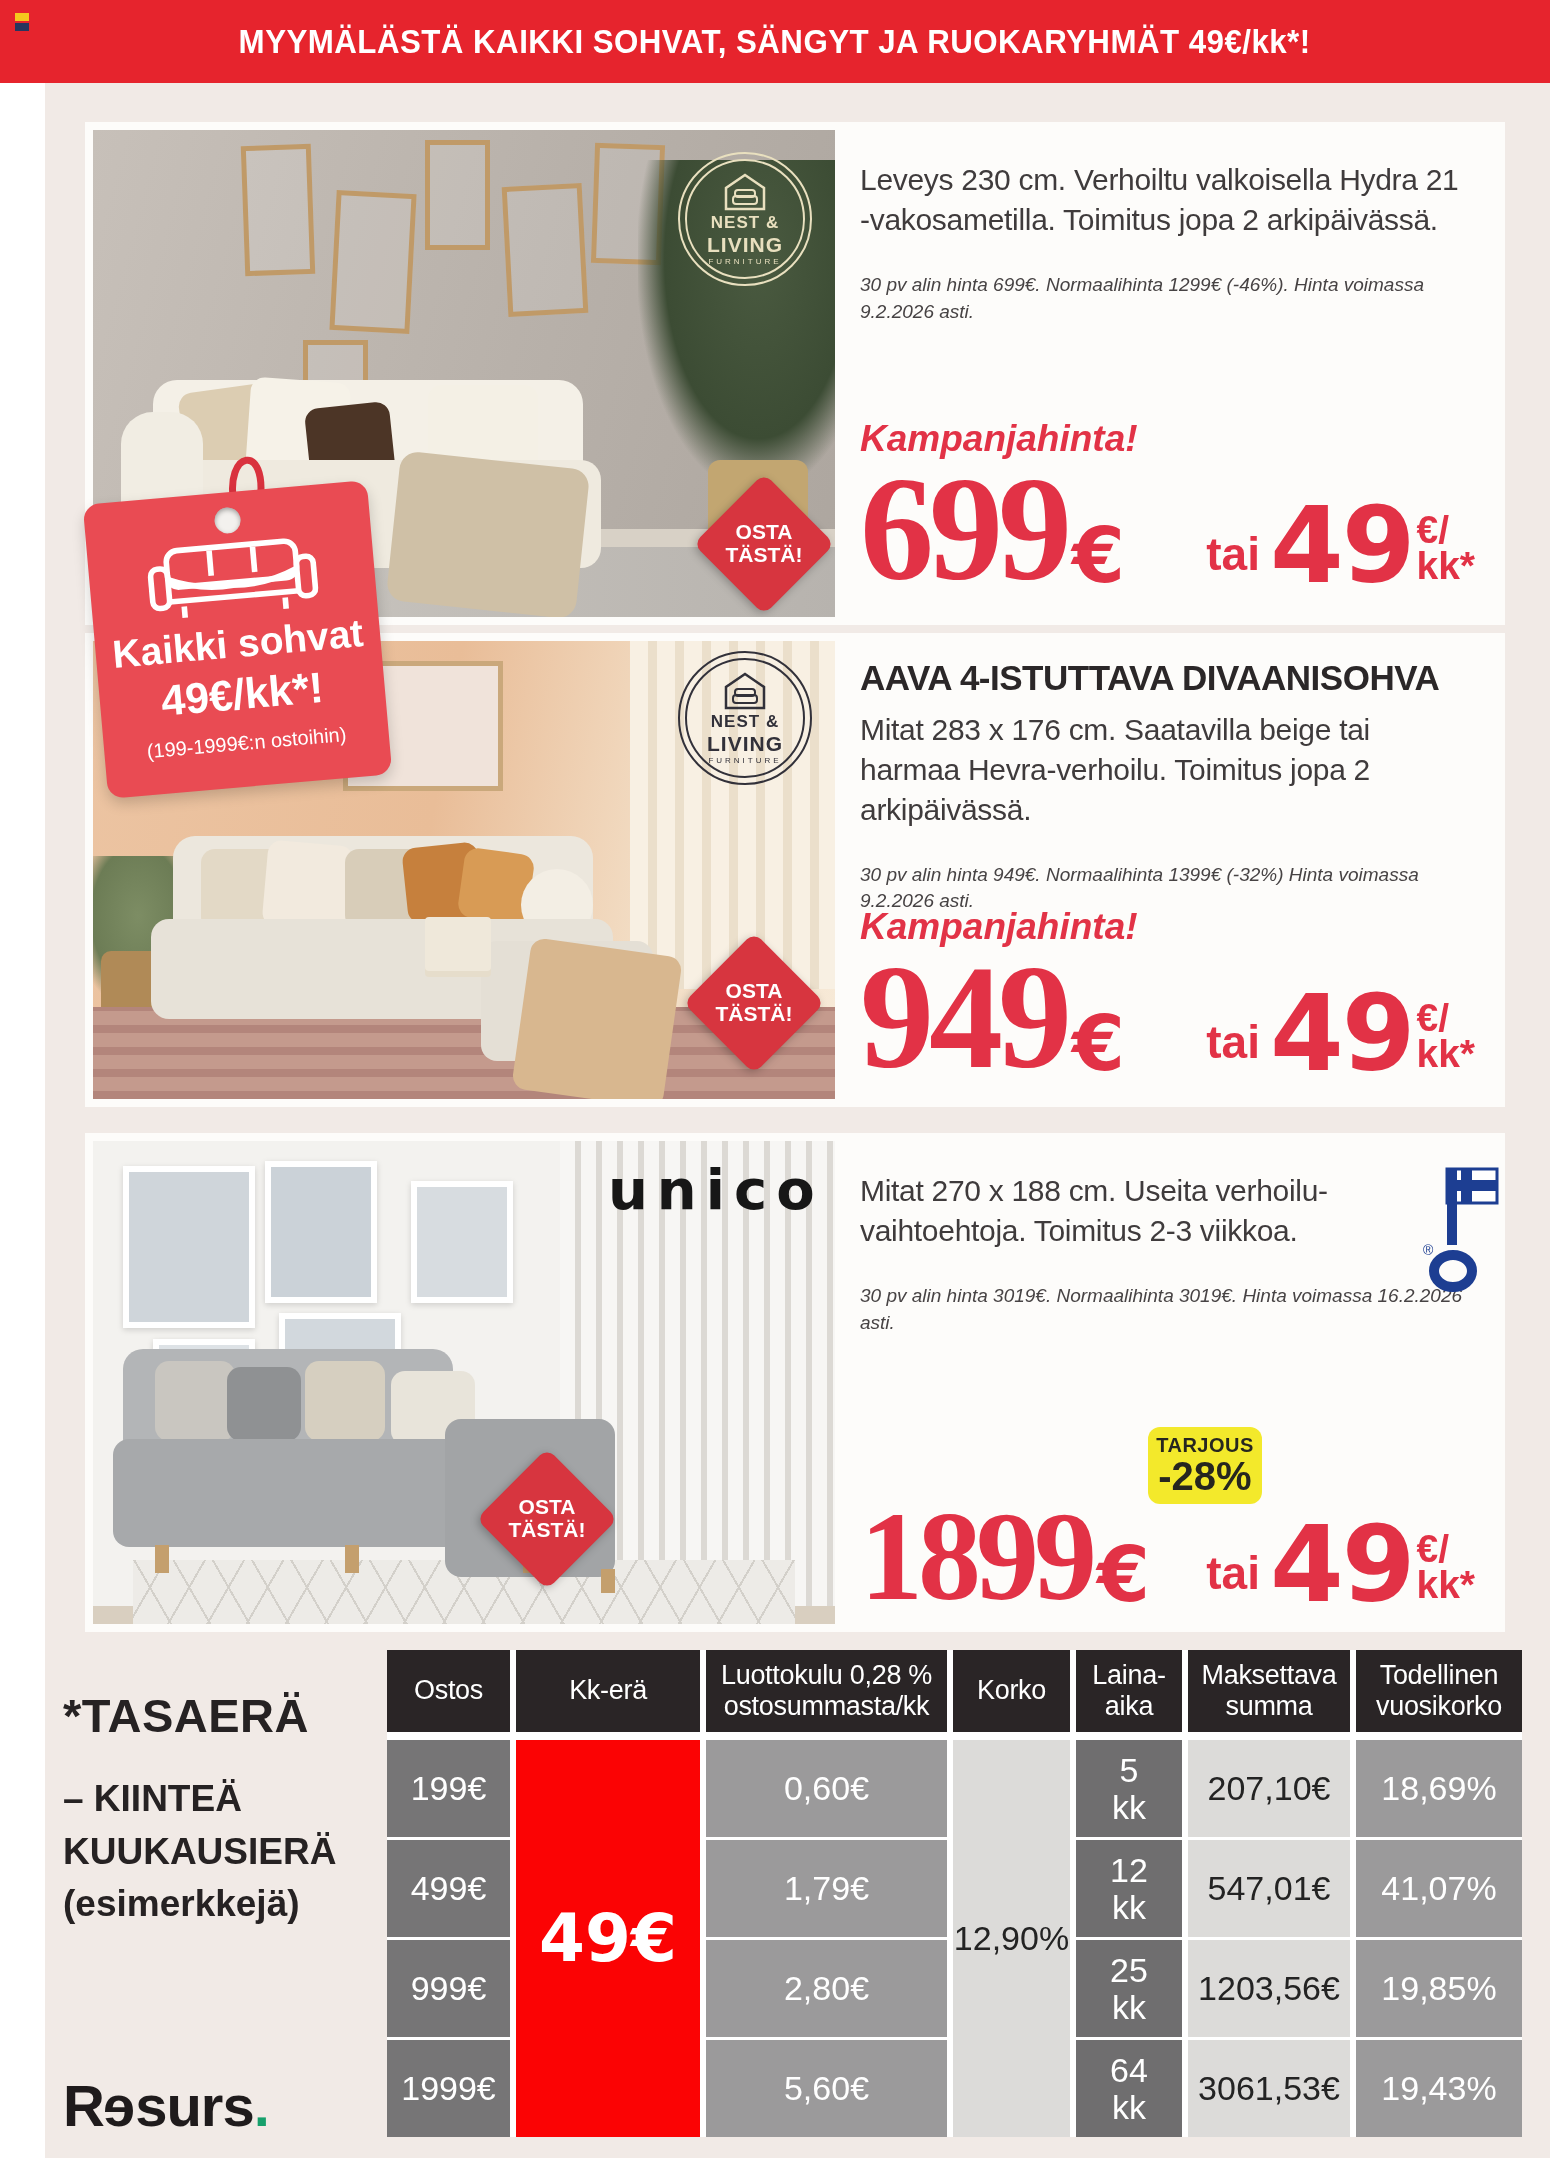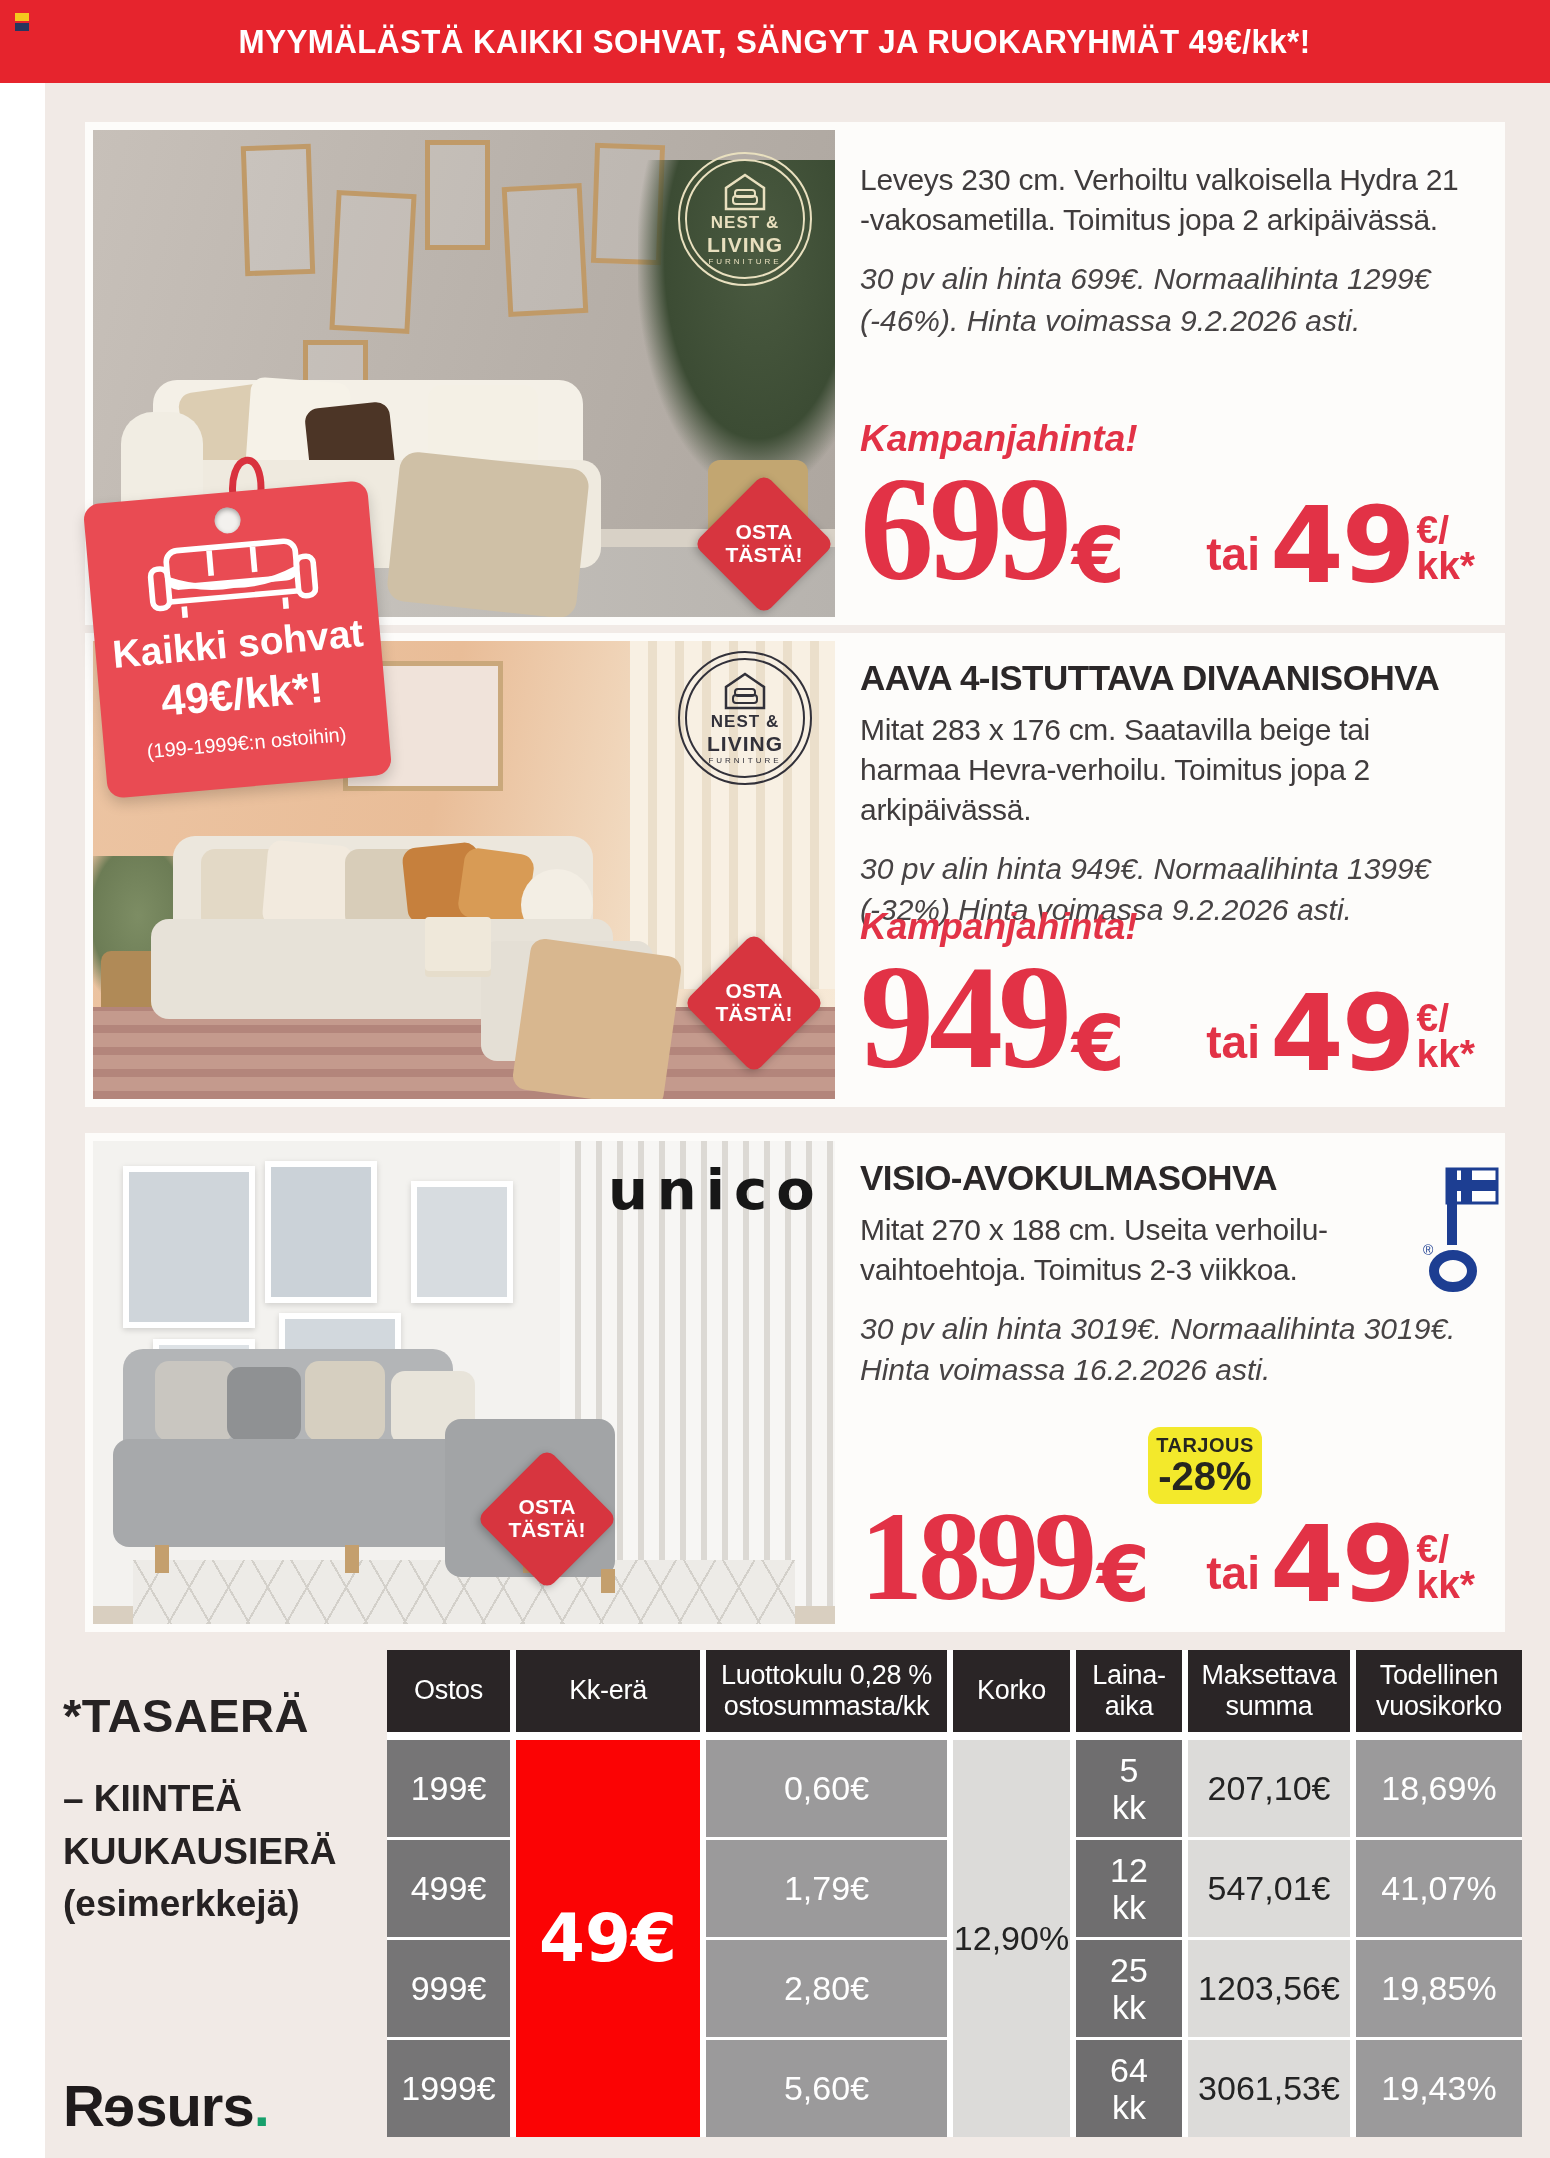--- a/index.html
+++ b/index.html
@@ -76,21 +76,21 @@
   .grommet{position:absolute;top:15px;left:50%;margin-left:-13px;width:26px;height:26px;
     border-radius:50%;background:#f3f1ee;box-shadow:inset 0 2px 5px rgba(0,0,0,.35);}
   .tag-sofa{position:absolute;top:48px;left:50%;margin-left:-85px;}
   .tag-t1{position:absolute;top:130px;width:100%;font-size:39px;font-weight:700;}
   .tag-t2{position:absolute;top:178px;width:100%;font-size:43px;font-weight:700;}
   .tag-t3{position:absolute;top:240px;width:100%;font-size:20px;font-weight:400;}
   
   .panel{position:absolute;left:775px;right:30px;top:26px;color:#2b2728;}
   .ptitle{font-size:35px;font-weight:700;letter-spacing:-.5px;line-height:1.1;}
   .pdesc{margin-top:12px;font-size:30px;line-height:1.34;letter-spacing:-.3px;color:#3f3b3c;}
-  .pfine{margin-top:18px;font-style:italic;font-size:30px;line-height:1.38;color:#474344;}
+  .pfine{margin-top:32px;font-style:italic;font-size:19px;line-height:1.38;color:#474344;}
   
   .price-block{position:absolute;left:775px;right:30px;}
   .pb1{bottom:40px;} .pb2{bottom:34px;} .pb3{bottom:28px;}
   .campaign{font-style:italic;font-weight:700;font-size:37px;color:#e23246;margin-bottom:14px;}
   .price-row{display:flex;align-items:flex-end;}
   .pnum{font-family:Liberation Serif, serif;font-weight:700;font-size:148px;line-height:.75;
     color:#e23246;letter-spacing:-5px;}
   .pnum-sm{font-size:126px;}
   .peuro{font-family:"DejaVu Sans",sans-serif;font-weight:700;font-size:76px;line-height:.78;
     color:#e23246;margin-left:5px;}
@@ -306,21 +306,20 @@
     <div class="unico">unico</div>
     <div class="osta osta3">
       <div class="dia"></div>
       <div class="txt">
         <span>OSTA</span>
         <span>TÄSTÄ!</span>
       </div>
     </div>
   </div>
   <div class="panel">
-    <div class="ptitle">VISIO-AVOKULMASOHVA</div>
     <div class="pdesc" style="max-width:520px;">Mitat 270 x 188 cm. Useita verhoilu-vaihtoehtoja. Toimitus 2-3 viikkoa.</div>
     <div class="pfine">30 pv alin hinta 3019€. Normaalihinta 3019€. Hinta voimassa 16.2.2026 asti.</div>
   </div>
   <div class="keyflag">
     <svg width="78" height="140" viewBox="0 0 78 140">
       <rect x="24" y="6" width="50" height="34" fill="#ffffff" stroke="#1d3e92" stroke-width="3"></rect>
       <rect x="38" y="6" width="11" height="34" fill="#1d3e92"></rect>
       <rect x="24" y="17" width="50" height="11" fill="#1d3e92"></rect>
       <rect x="24" y="6" width="10" height="76" fill="#1d3e92"></rect>
       <ellipse cx="30" cy="108" rx="19" ry="16" fill="none" stroke="#1d3e92" stroke-width="10"></ellipse>

